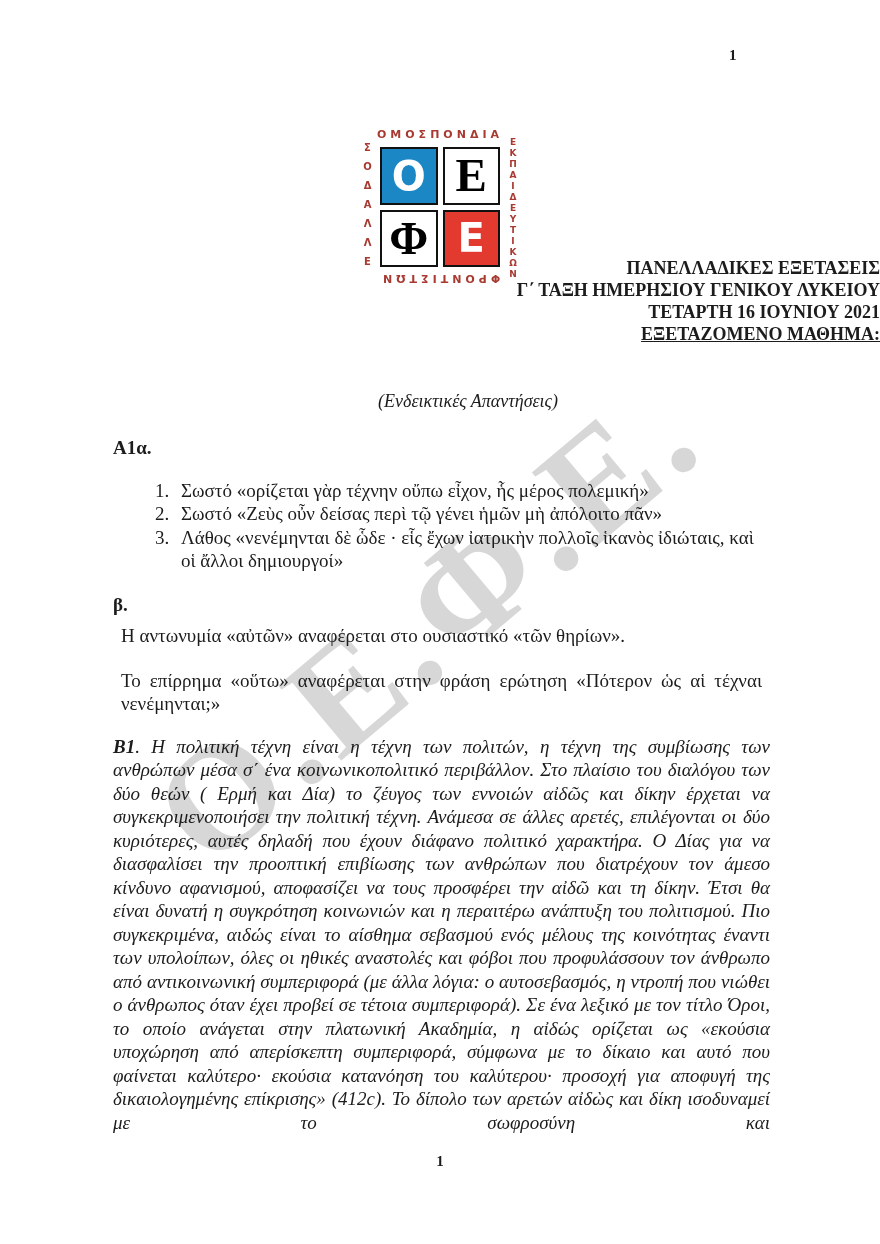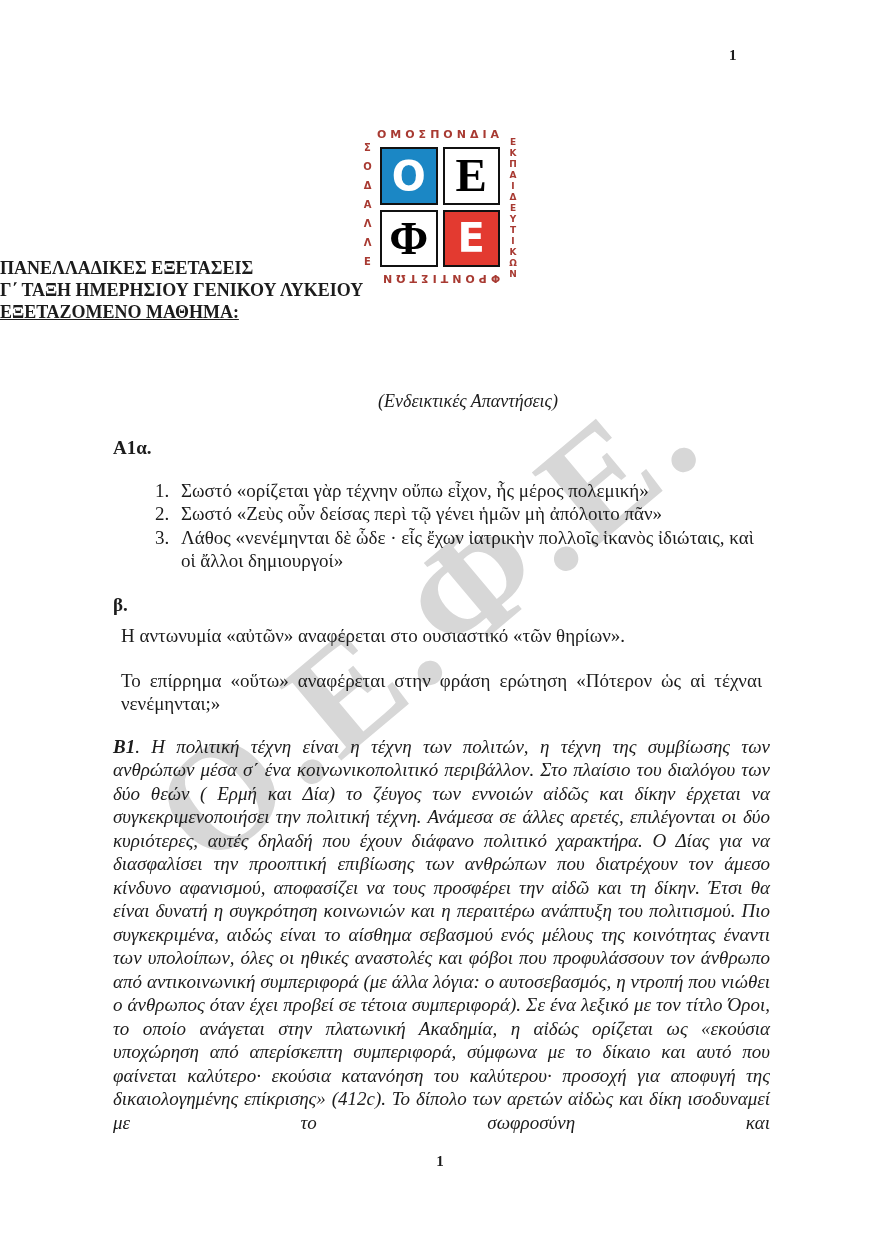--- a/index.html
+++ b/index.html
@@ -63,21 +63,21 @@
     display: flex; align-items: center; justify-content: center;
     line-height: 1;
   }
   .logo-cell.sans  { font-family: "DejaVu Sans", "Liberation Sans", sans-serif;
                      font-weight: bold; font-size: 40px; }
   .logo-cell.serif { font-family: "Liberation Serif", "DejaVu Serif", serif;
                      font-weight: bold; font-size: 47px; }
   
   .header {
     position: absolute; top: 257px; left: 0; width: 880px;
-    text-align: left; font-weight: bold;
+    text-align: right; font-weight: bold;
     font-size: 18px; line-height: 22px; z-index: 1;
   }
   .header .u { text-decoration: underline; }
   .subtitle {
     position: absolute; top: 391px; left: 0; width: 848px;
     text-align: center; font-style: italic; font-size: 18px; z-index: 1; padding-left: 44px;
   }
   
   .content {
     position: absolute; left: 113px; top: 436px; width: 657px;
@@ -113,20 +113,21 @@
     </div>
     <div class="logo-word logo-right" style="color: rgb(168, 58, 50);">ΕΚΠΑΙΔΕΥΤΙΚΩΝ</div>
     <div class="logo-bottom">
       <span class="logo-word" style="color: rgb(168, 58, 50);">ΦΡΟΝΤΙΣΤΩΝ</span>
     </div>
   </div>
 
   <div class="header">
     <div>ΠΑΝΕΛΛΑΔΙΚΕΣ ΕΞΕΤΑΣΕΙΣ</div>
     <div>Γ΄ ΤΑΞΗ ΗΜΕΡΗΣΙΟΥ ΓΕΝΙΚΟΥ ΛΥΚΕΙΟΥ</div>
+    <div>ΤΕΤΑΡΤΗ  16 ΙΟΥΝΙΟΥ 2021</div>
     <div class="u">ΕΞΕΤΑΖΟΜΕΝΟ ΜΑΘΗΜΑ:</div>
   </div>
 
   <div class="subtitle">(Ενδεικτικές Απαντήσεις)</div>
 
   <div class="content">
 
     <div class="sec-heading">Α1α.</div>
 
     <div class="answer-list">

